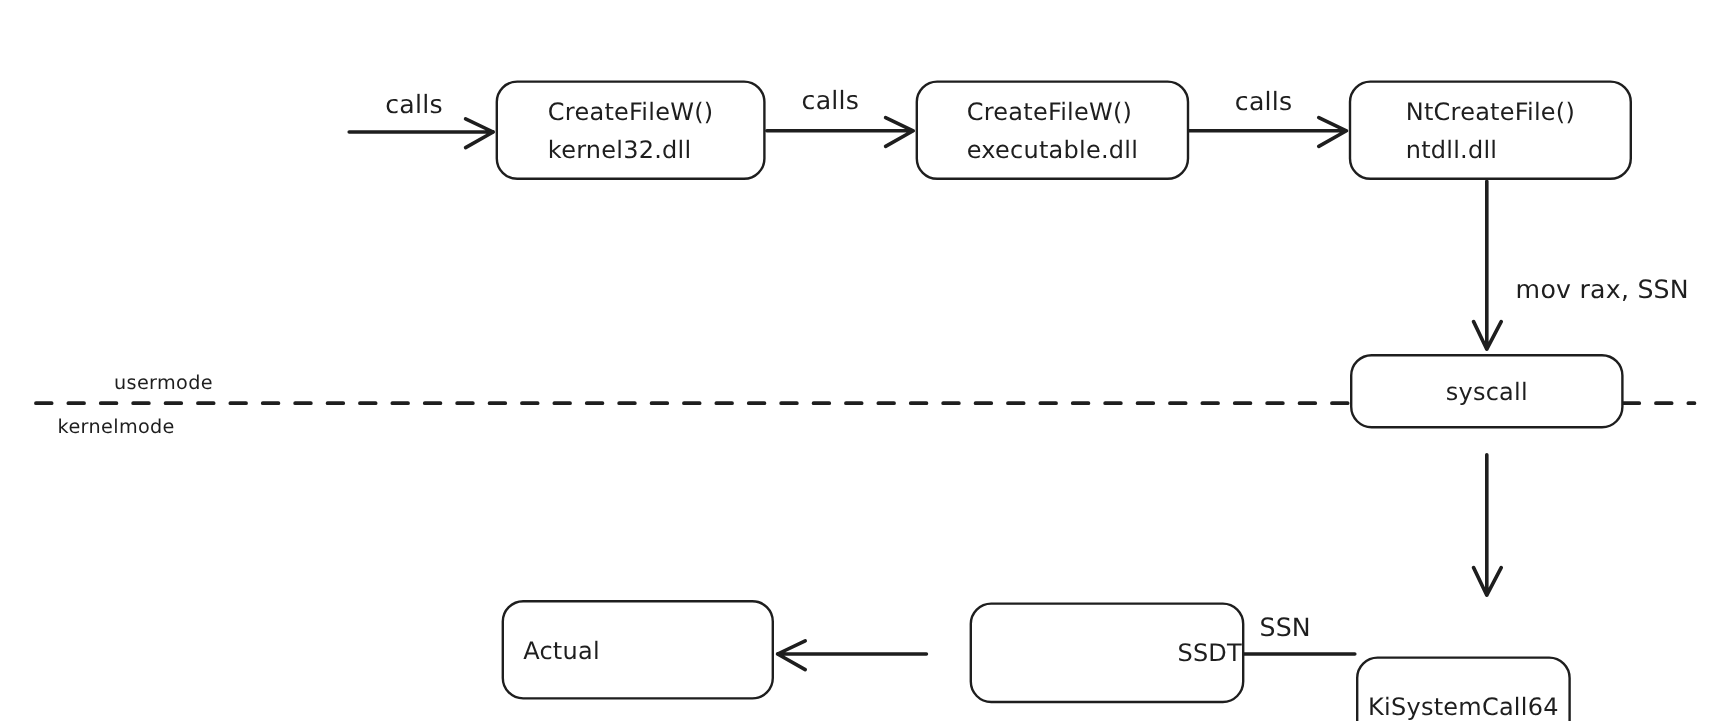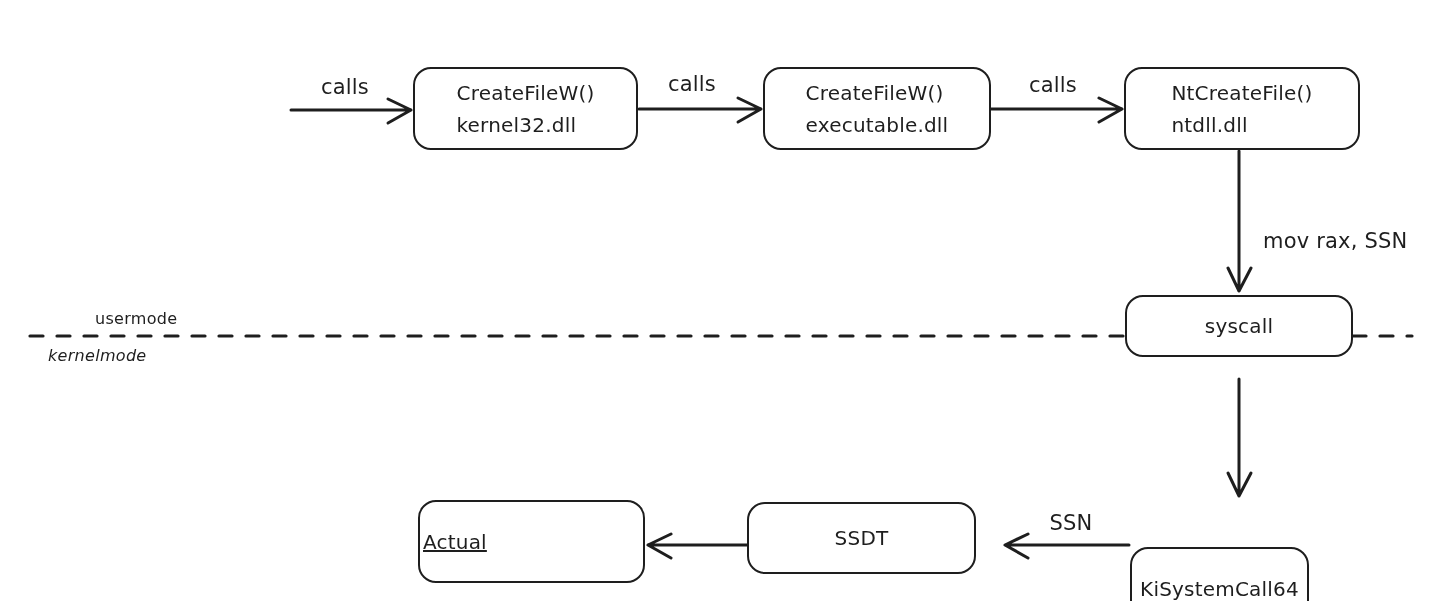--- a/index.html
+++ b/index.html
@@ -35,22 +35,21 @@
   }
   .node .node-text {
     font-size: 20px;
     line-height: 1.6;
     text-align: left;
     white-space: nowrap;
     letter-spacing: 0.2px;
   }
   .node.align-left {
     justify-content: flex-start;
-    padding-left: 3px;
-    text-decoration: underline;
+    padding-left: 16px;
   }
   .edge-label {
     position: absolute;
     font-size: 21px;
     line-height: 1.2;
     white-space: nowrap;
     z-index: 3;
     letter-spacing: 0.2px;
   }
   .edge-label.center {
@@ -116,21 +115,21 @@
       <span>syscall</span>
     </div>
   </div>
 
   <div class="node" style="left:1130px; top:499px; width:179px; height:83px;margin-top:48px;">
     <div class="node-text">
       <span>KiSystemCall64</span>
     </div>
   </div>
 
-  <div class="node" style="left:747px; top:502px; width:229px; height:72px;">
+  <div class="node" style="left:808px; top:502px; width:229px; height:84px;justify-content:flex-end;">
     <div class="node-text">
       <span>SSDT</span>
     </div>
   </div>
 
   <div class="node align-left" style="left:418px; top:500px; width:227px; height:83px;">
     <div class="node-text">
       <span>Actual</span><br>
     </div>
   </div>
@@ -140,15 +139,15 @@
   <div class="edge-label center" style="left:662px; top:72px; width:60px;">calls</div>
 
   <div class="edge-label center" style="left:1023px; top:73px; width:60px;">calls</div>
 
   <div class="edge-label" style="left:1263px; top:217px;margin-top:12px;">mov rax, SSN</div>
 
   <div class="edge-label center" style="left:1046px; top:511px; width:50px;">SSN</div>
 
   <div class="boundary-label" style="left:51px; top:309px;margin-left:44px;">usermode</div>
 
-  <div class="boundary-label" style="left:48px; top:346px;font-style:italic;">kernelmode</div>
+  <div class="boundary-label" style="left:48px; top:346px;">kernelmode</div>
 
 </div>
 
 </body></html>

